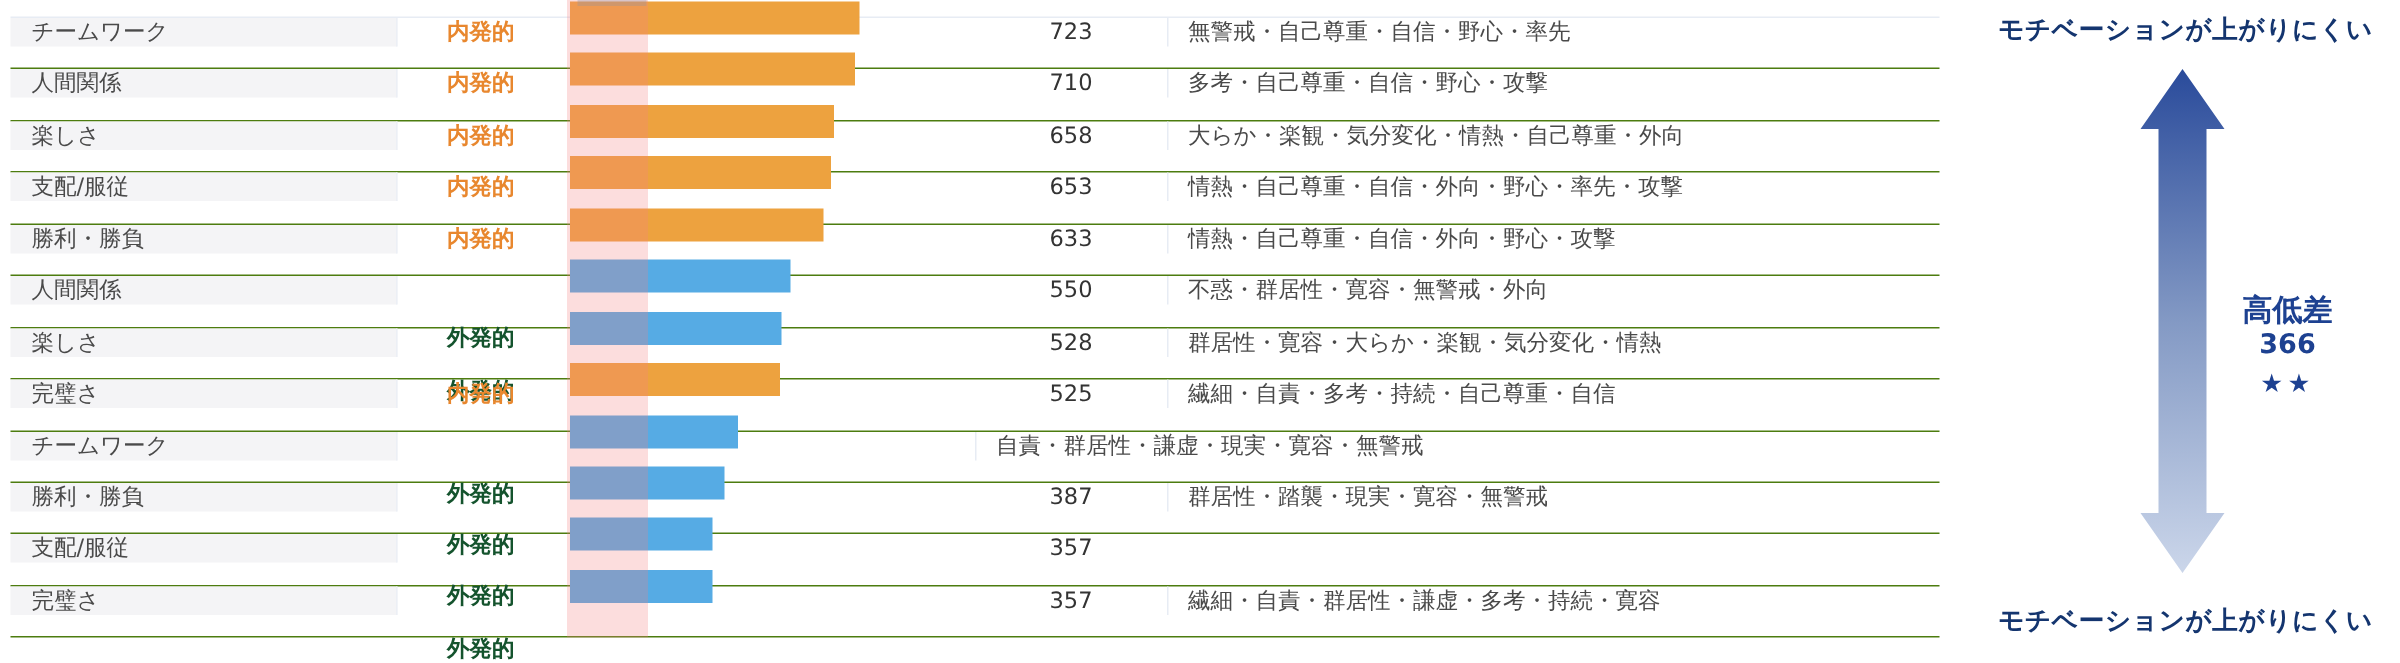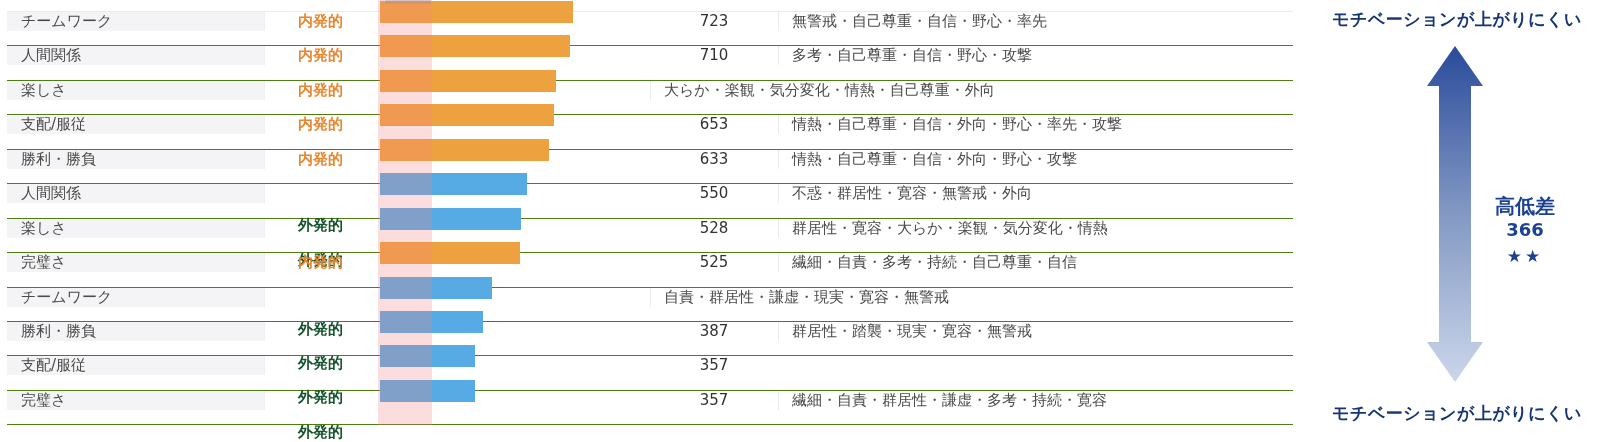--- a/index.html
+++ b/index.html
@@ -64,20 +64,21 @@
       <div class="cell cell-value">710</div>
       <div class="cell cell-traits">多考・自己尊重・自信・野心・攻撃</div>
     </div>
 
     <div class="row">
       <div class="cell cell-name">楽しさ</div>
       <div class="cell cell-type intrinsic">内発的</div>
       <div class="cell cell-bars">
         <div class="score-bar intrinsic" style="width: 176px;"></div>
       </div>
+      <div class="cell cell-value">658</div>
       <div class="cell cell-traits">大らか・楽観・気分変化・情熱・自己尊重・外向</div>
     </div>
 
     <div class="row">
       <div class="cell cell-name">支配/服従</div>
       <div class="cell cell-type intrinsic">内発的</div>
       <div class="cell cell-bars">
         <div class="score-bar intrinsic" style="width: 174px;"></div>
       </div>
       <div class="cell cell-value">653</div>

